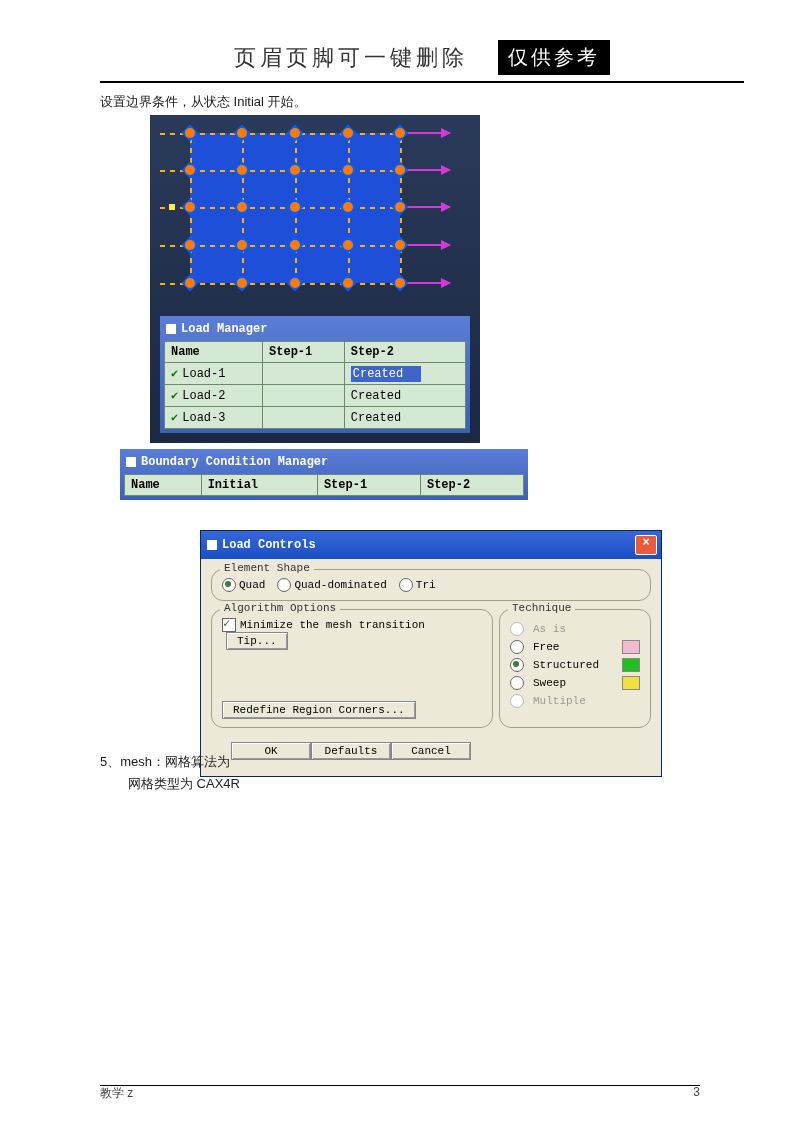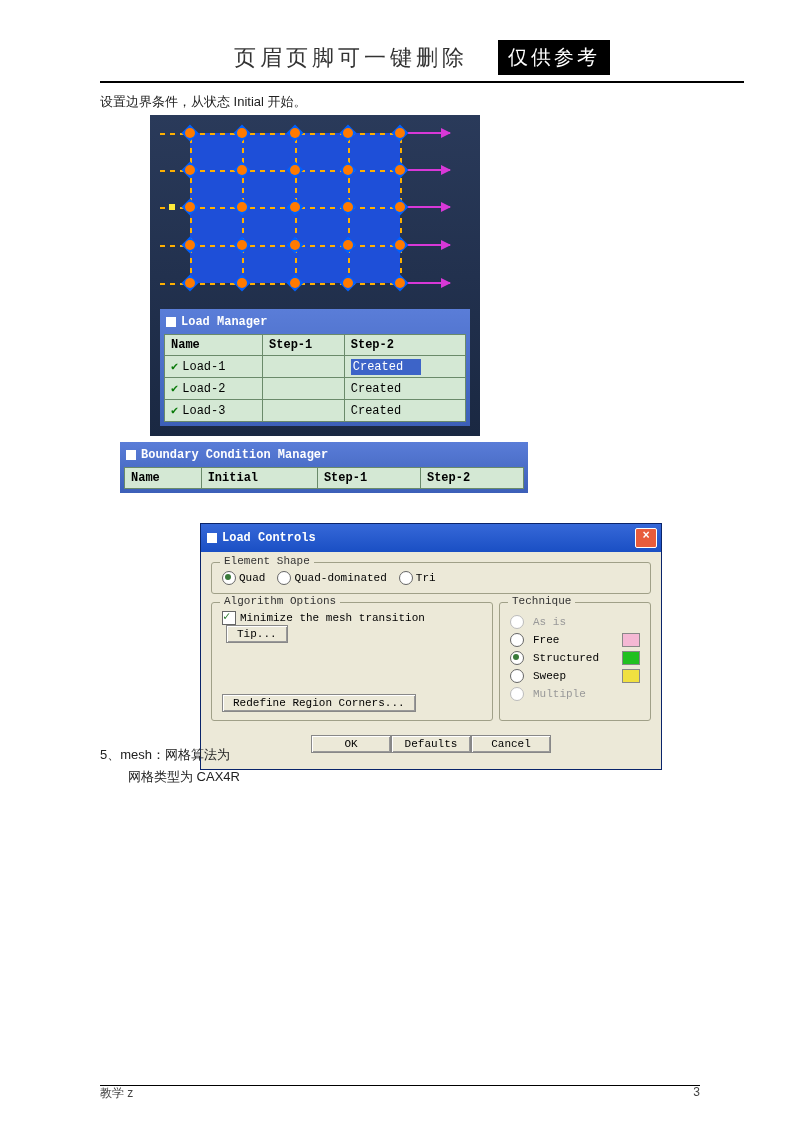--- a/index.html
+++ b/index.html
@@ -17,54 +17,54 @@
   .grid-bg{position:absolute;left:30px;top:8px;width:210px;height:150px;background:#1e4fd8}
   .hline{position:absolute;left:0;right:50px;height:2px;background:repeating-linear-gradient(90deg,#ffb000 0,#ffb000 5px,transparent 5px,transparent 10px)}
   .vline{position:absolute;top:8px;height:150px;width:2px;background:repeating-linear-gradient(0deg,#ffb000 0,#ffb000 5px,transparent 5px,transparent 10px)}
   .node{position:absolute;width:10px;height:10px;background:#ff7a00;border-radius:50%;transform:translate(-50%,-50%)}
   .bc{position:absolute;width:12px;height:12px;background:#0060ff;transform:translate(-50%,-50%) rotate(45deg)}
   .arrow{position:absolute;height:2px;background:#d838d8;width:50px}
   .arrow:after{content:"";position:absolute;right:-1px;top:-4px;border-left:10px solid #d838d8;border-top:5px solid transparent;border-bottom:5px solid transparent}
   .yellow-dot{position:absolute;width:6px;height:6px;background:#ffeb3b;transform:translate(-50%,-50%)}
 
   
-  .mgr{background:linear-gradient(#5a7dd8,#3c5fb8);padding:4px;margin-top:4px}
+  .mgr{background:linear-gradient(#5a7dd8,#3c5fb8);padding:4px;margin-top:11px}
   .mgr-title{color:#fff;font-size:12px;font-weight:bold;padding:2px 2px 5px 2px;font-family:"Courier New",monospace}
   .mgr-title:before{content:"";display:inline-block;width:10px;height:10px;background:#fff;margin-right:5px;vertical-align:middle}
   .tbl{width:100%;border-collapse:collapse;background:#d4e8d4;font-family:"Courier New",monospace;font-size:12px}
   .tbl th{background:#d4e8d4;border:1px solid #6a8a6a;padding:3px 6px;text-align:left;font-weight:bold}
   .tbl td{border:1px solid #6a8a6a;padding:3px 6px}
   .check{color:#0a7a0a;font-weight:bold;margin-right:4px}
   .selected{background:#3d64c8;color:#fff}
 
   .bc-mgr{margin-left:20px;width:400px;margin-top:6px}
 
   
   .dialog{width:460px;background:#ece9d8;border:1px solid #0a246a;margin-left:100px;margin-top:30px;font-family:"Tahoma","Courier New",monospace}
   .titlebar{background:linear-gradient(#3668d8,#1a4fc4);color:#fff;padding:4px 4px 4px 6px;font-size:12px;display:flex;align-items:center;justify-content:space-between}
   .titlebar-left{display:flex;align-items:center;gap:5px;font-weight:bold}
   .title-icon{width:10px;height:10px;background:#fff}
   .close-btn{width:20px;height:18px;background:#e85c3c;border:1px solid #fff;color:#fff;font-size:12px;text-align:center;line-height:15px;font-weight:bold;border-radius:2px}
   .dialog-body{padding:10px}
-  .fieldset{border:1px solid #a0a088;border-radius:3px;padding:8px 10px;margin-bottom:8px;position:relative}
+  .fieldset{border:1px solid #a0a088;border-radius:12px;padding:8px 10px;margin-bottom:8px;position:relative}
   .legend{position:absolute;top:-8px;left:8px;background:#ece9d8;padding:0 4px;font-size:11px;color:#333}
   .radio-row{display:flex;gap:12px;align-items:center;font-size:11px}
   .radio{width:12px;height:12px;border:1px solid #666;border-radius:50%;display:inline-block;vertical-align:middle;margin-right:3px;position:relative;background:#fff}
   .radio.sel:after{content:"";position:absolute;width:6px;height:6px;background:#3a7a3a;border-radius:50%;top:2px;left:2px}
   .radio.dis{border-color:#bbb}
   .dis-text{color:#999}
   .cols{display:flex;gap:6px}
   .col-tech{width:130px}
   .col-alg{flex:1}
   .tech-row{display:flex;align-items:center;gap:6px;margin:4px 0;font-size:11px}
   .swatch{width:16px;height:12px;border:1px solid #888;margin-left:auto}
   .cb{width:12px;height:12px;border:1px solid #666;background:#fff;display:inline-block;vertical-align:middle;margin-right:4px;position:relative}
   .cb.sel:after{content:"✓";position:absolute;top:-3px;left:0;font-size:12px;color:#2a7a2a;font-weight:bold}
   .win-btn{background:#ece9d8;border:1px solid #888;box-shadow:inset 1px 1px #fff,inset -1px -1px #999;padding:2px 10px;font-size:11px;font-family:inherit}
-  .btn-row{display:flex;justify-content:center;padding:6px 20px}
+  .btn-row{display:flex;justify-content:flex-start;padding:6px 20px}
 
   .footer{position:absolute;bottom:30px;left:100px;right:100px;display:flex;justify-content:space-between;font-size:12px;color:#444}
 </style>
 </head>
 <body>
 
 <div class="page">
   <div class="header">
     <span class="header-text">页眉页脚可一键删除</span>
     <span class="header-badge">仅供参考</span>

